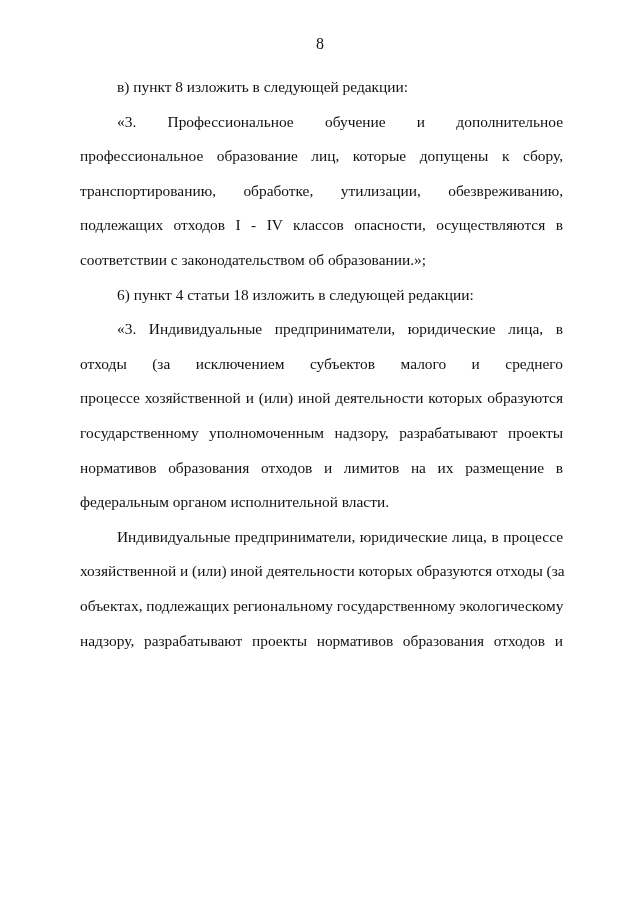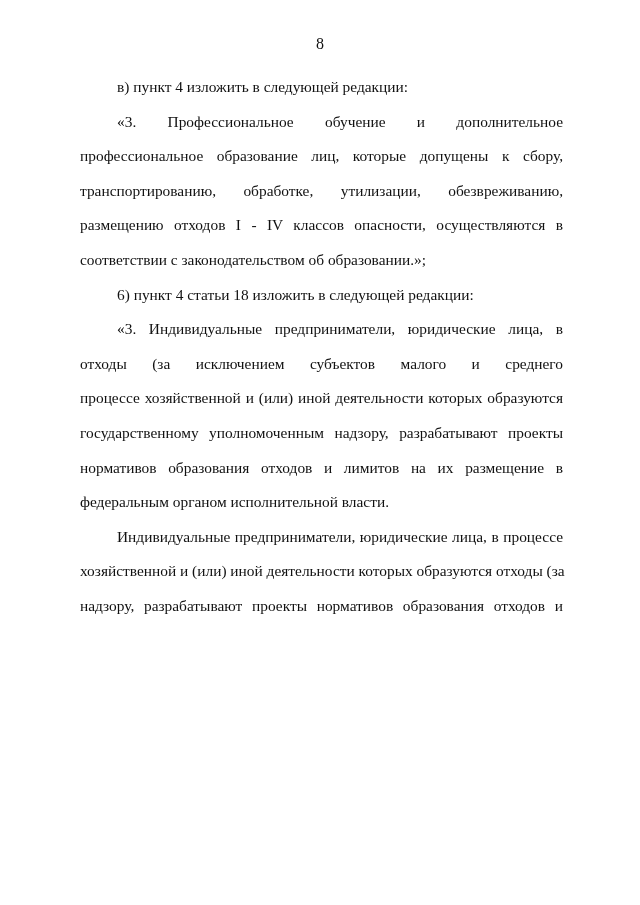--- a/index.html
+++ b/index.html
@@ -55,44 +55,45 @@
 </style>
 </head>
 <body>
 
 <div class="page">
   <div class="page-number">8</div>
 
   <div class="body-text">
 
     <div class="para-block">
-      <span class="line indent last">в) пункт 4 изложить в следующей редакции:</span>
+      <span class="line indent last">в) пункт 8 изложить в следующей редакции:</span>
     </div>
 
     <div class="para-block">
       <span class="line indent" style="word-spacing:0;">«3. Профессиональное обучение и дополнительное</span>
       <span class="line">профессиональное образование лиц, которые допущены к сбору,</span>
       <span class="line">транспортированию, обработке, утилизации, обезвреживанию,</span>
-      <span class="line">размещению отходов I - IV классов опасности, осуществляются в</span>
+      <span class="line">подлежащих отходов I - IV классов опасности, осуществляются в</span>
       <span class="line last">соответствии с законодательством об образовании.»;</span>
     </div>
 
     <div class="para-block">
       <span class="line indent last">6) пункт 4 статьи 18 изложить в следующей редакции:</span>
     </div>
 
     <div class="para-block">
       <span class="line indent">«3. Индивидуальные предприниматели, юридические лица, в</span>
       <span class="line">отходы (за исключением субъектов малого и среднего</span>
       <span class="line">процессе хозяйственной и (или) иной деятельности которых образуются</span>
       <span class="line">государственному уполномоченным надзору, разрабатывают проекты</span>
       <span class="line">нормативов образования отходов и лимитов на их размещение в</span>
       <span class="line last">федеральным органом исполнительной власти.</span>
     </div>
 
     <div class="para-block">
       <span class="line indent">Индивидуальные предприниматели, юридические лица, в процессе</span>
       <span class="line">хозяйственной и (или) иной деятельности которых образуются отходы (за</span>
+      <span class="line">объектах, подлежащих региональному государственному экологическому</span>
       <span class="line">надзору, разрабатывают проекты нормативов образования отходов и</span>
     </div>
 
   </div>
 </div>
 
 </body></html>

